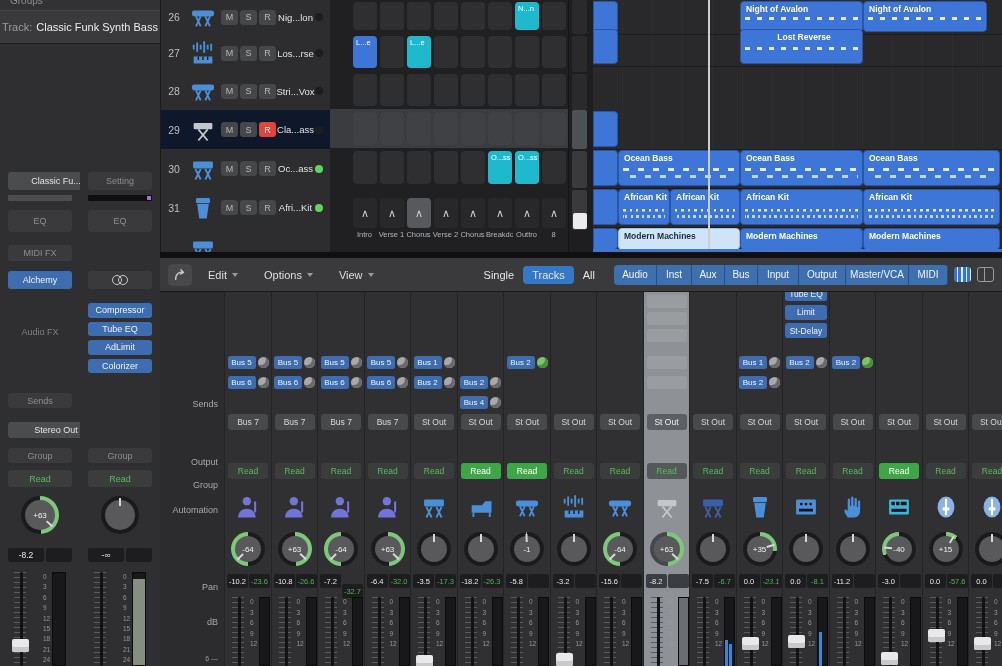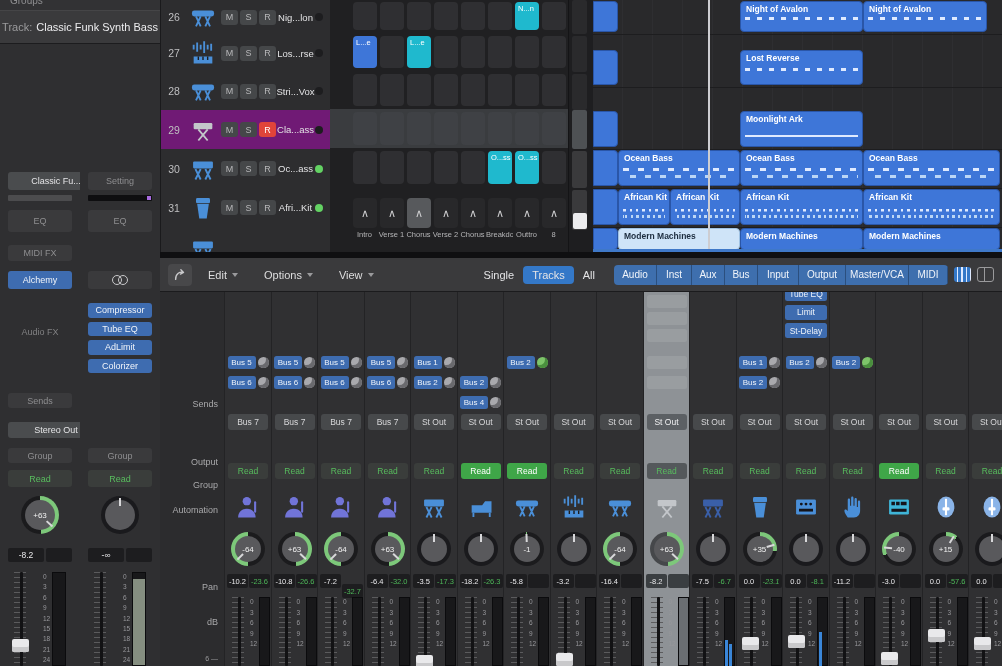--- a/index.html
+++ b/index.html
@@ -38,21 +38,21 @@
           repeating-linear-gradient(180deg,#5b5b5d 0 1px,transparent 1px 5px);width:12px;}
   .fslot{position:absolute;top:0;bottom:0;width:3px;background:#121214;border-radius:1px;}
   .fcap{position:absolute;width:17px;height:13px;background:#e9e9eb;border-radius:2px;box-shadow:inset 0 -5px 0 #c9c9cb;}
   .meter{position:absolute;top:0;bottom:0;background:#18181a;border:1px solid #0b0b0d;}
   .mscale{position:absolute;top:0;font-size:6.5px;color:#97979b;text-align:left;line-height:10.4px;}
 
   
   #tracklist{left:160px;top:0;width:170px;height:252px;background:#2b2b2d;border-left:1px solid #1a1a1c;}
   .trow{position:absolute;left:0;width:170px;background:#2d2d2f;border-bottom:1px solid #1e1e20;
         display:flex;align-items:center;}
-  .trow.sel{background:#701a75;}
+  .trow.sel{background:#0f172a;}
   .tnum{width:26px;text-align:center;font-size:10.5px;color:#bfbfc1;flex:none;}
   .ticon{width:32px;display:flex;align-items:center;justify-content:center;flex:none;}
   .msr{display:flex;gap:2px;flex:none;margin-left:2px;}
   .msrb{width:17px;height:15px;border-radius:3px;background:#454749;color:#b8b8ba;font-size:9px;
         display:flex;align-items:center;justify-content:center;}
   .msrb.rec{background:#e0443a;color:#fff;}
   .tname{flex:1;font-size:9.5px;color:#e2e2e4;text-align:center;overflow:hidden;white-space:nowrap;}
   .tdot{width:8px;height:8px;border-radius:50%;flex:none;margin-right:8px;}
   .dot-dark{background:#1d1d1f;} .dot-green{background:#63d263;}
 
@@ -448,33 +448,29 @@
         <div class="stub"></div>
         <div class="region" style="left: 147px; width: 121px;">
           <span class="rlabel">Night of Avalon</span>
           <div class="pat dashes"></div>
         </div>
         <div class="region" style="left: 270px; width: 122px;">
           <span class="rlabel">Night of Avalon</span>
           <div class="pat dashes"></div>
         </div>
       </div>
-      <div class="arow" style="top: 49px; height: 38px;">
+      <div class="arow" style="top: 28px; height: 38px; text-align: center;">
         <div class="stub"></div>
         <div class="region" style="left: 147px; width: 121px;">
           <span class="rlabel">Lost Reverse</span>
           <div class="pat dashes"></div>
         </div>
       </div>
       <div class="arow" style="top: 110px; height: 39px;">
         <div class="stub"></div>
-        <div class="region" style="left: 147px; width: 121px;">
-          <span class="rlabel">Moonlight Ark</span>
-          <div class="pat line"></div>
-        </div>
       </div>
       <div class="arow" style="top: 149px; height: 39px;">
         <div class="stub"></div>
         <div class="region" style="left: 25px; width: 120px;">
           <span class="rlabel">Ocean Bass</span>
           <div class="pat steps"></div>
         </div>
         <div class="region" style="left: 147px; width: 121px;">
           <span class="rlabel">Ocean Bass</span>
           <div class="pat steps"></div>
@@ -858,21 +854,21 @@
               <svg width="28" height="28" viewBox="0 0 24 24" xmlns="http://www.w3.org/2000/svg">
                 <rect x="2.5" y="6.5" width="19" height="5" rx="2" fill="#4a8fd8"></rect>
                 <path d="M6 11.5l4 8.5M18 11.5l-4 8.5M6 20l4-8.5M18 20l-4-8.5" stroke="#4a8fd8" stroke-width="1.6" fill="none"></path>
               </svg>
             </div>
             <div class="knobwrap" style="width: 34px; height: 34px; left: 6px; top: 241px;">
               <div class="ring" style="background: conic-gradient(from -180deg, rgb(125, 200, 122) 0deg, rgb(125, 200, 122) 180deg, rgba(10, 10, 12, 0.55) 180deg, rgba(10, 10, 12, 0.55) 360deg);"></div>
               <div class="kcore">-64</div>
               <div class="ktick" style="transform-origin: 1px 15px; transform: rotate(-135deg);"></div>
             </div>
-            <div class="dbbox" style="left: 2px; top: 283px;">-16.4</div>
+            <div class="dbbox" style="left: 2px; top: 283px;">-15.6</div>
             <div class="dbbox peak" style="left: 24px; top: 283px;"></div>
             <div class="faderzone" style="left: 5px; top: 306px; width: 40px; height: 69px;">
               <div class="ftrack" style="left: 2px;"></div>
               <div class="fslot" style="left: 8px;"></div>
               <div class="mscale" style="left: 20px; line-height: 10.6px;">
                 <div>0</div>
                 <div>3</div>
                 <div>6</div>
                 <div>9</div>
                 <div>12</div>

